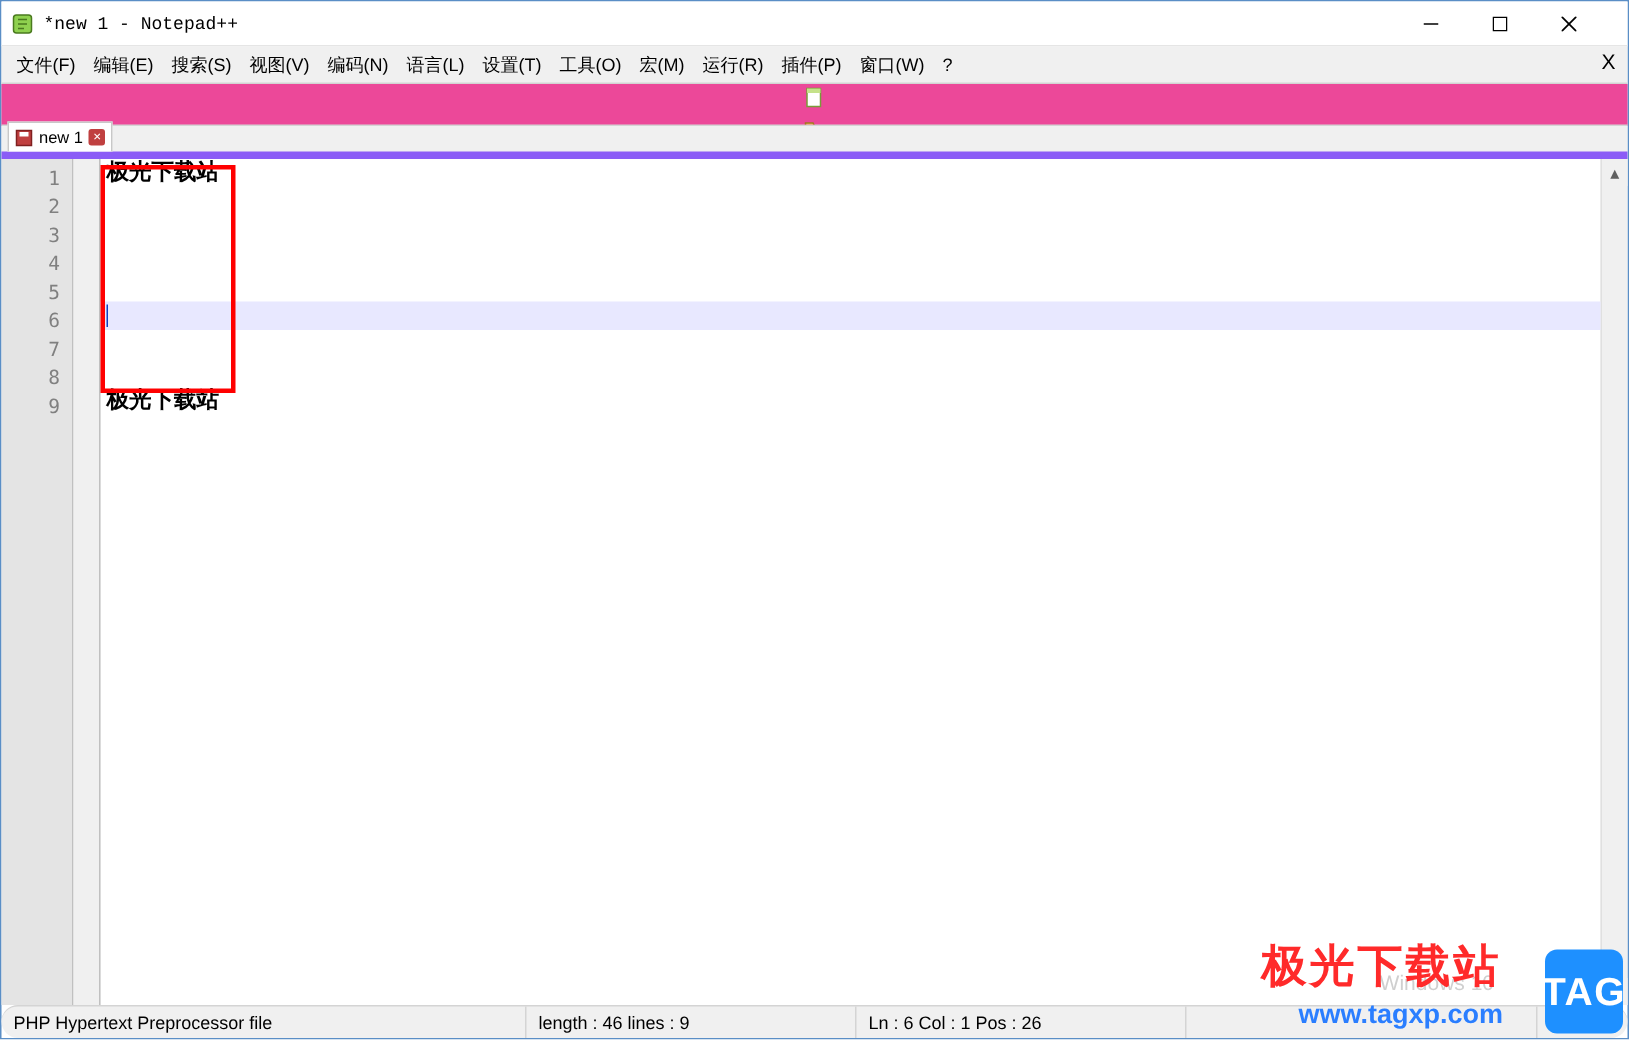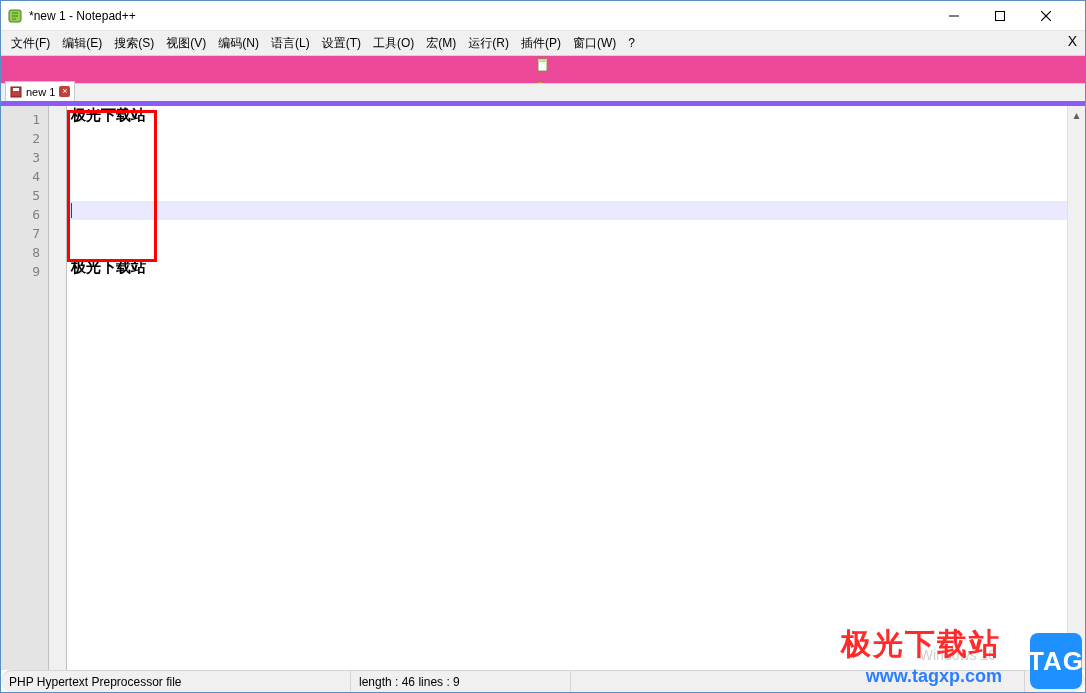--- a/index.html
+++ b/index.html
@@ -1,19 +1,19 @@
 <!DOCTYPE html>
 <html><head>
 <meta charset="utf-8">
 <style>
   * { margin:0; padding:0; box-sizing:border-box; }
   body { font-family:"Microsoft YaHei","Segoe UI",Tahoma,sans-serif; font-size:12px; background:#fff; width:1086px; height:693px; overflow:hidden; position:relative; }
   .window { width:1086px; height:693px; border:1px solid #5a8ec6; background:#fff; display:flex; flex-direction:column; }
   
-  .titlebar { height:30px; background:#fff; display:flex; align-items:center; padding:0 16px 0 6px; border-bottom:1px solid #e5e5e5; }
+  .titlebar { height:30px; background:#fff; display:flex; align-items:center; padding:0 16px 0 6px; border-bottom:1px solid #e5e5e5;font-family:Liberation Mono, monospace; }
   .titlebar .app-icon { width:16px; height:16px; margin-right:6px; }
   .titlebar .title { flex:1; font-size:12px; color:#000; }
   .win-btns { display:flex; height:100%; }
   .win-btn { width:46px; height:100%; display:flex; align-items:center; justify-content:center; color:#333; }
   
   .menubar { height:22px; display:flex; align-items:center; padding:12px 4px; background:#f0f0f0; border-bottom:1px solid #d4d4d4; position:relative; }
   .menubar .menu-item { padding:2px 6px; font-size:12px; color:#000; cursor:default; }
   .menubar .help::after { content:""; }
   .menubar .right-x { position:absolute; right:8px; top:2px; font-size:14px; }
   
@@ -397,20 +397,21 @@
     <div class="vscroll">
       <div class="arrow">▴</div>
       <div class="track"></div>
       <div class="arrow">▾</div>
     </div>
   </div>
 
   <div class="statusbar">
     <div class="cell filetype">PHP Hypertext Preprocessor file</div>
     <div class="cell len">length : 46    lines : 9</div>
+    <div class="cell pos">Ln : 6    Col : 1    Pos : 26</div>
     <div class="cell spacer"></div>
     <div class="cell ins">INS</div>
   </div>
 
 </div>
 
 <div class="winbg">Windows 10</div>
 <div class="watermark1">极光下载站</div>
 <div class="watermark2">www.tagxp.com</div>
 <div class="tagbadge">TAG</div>

